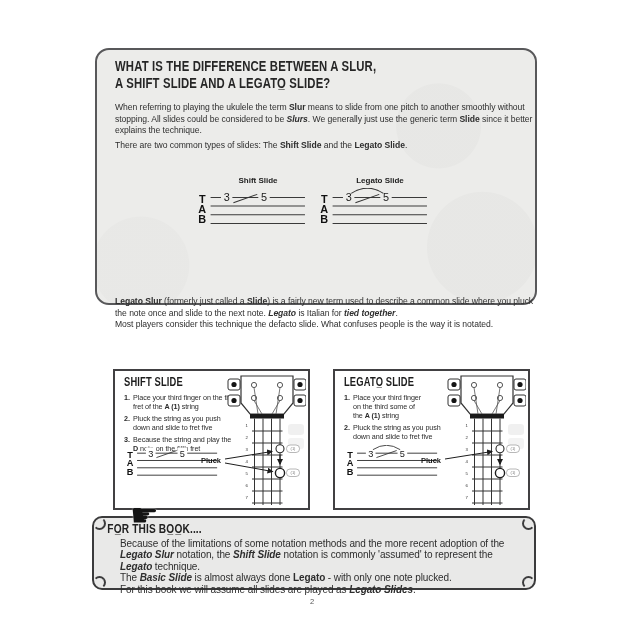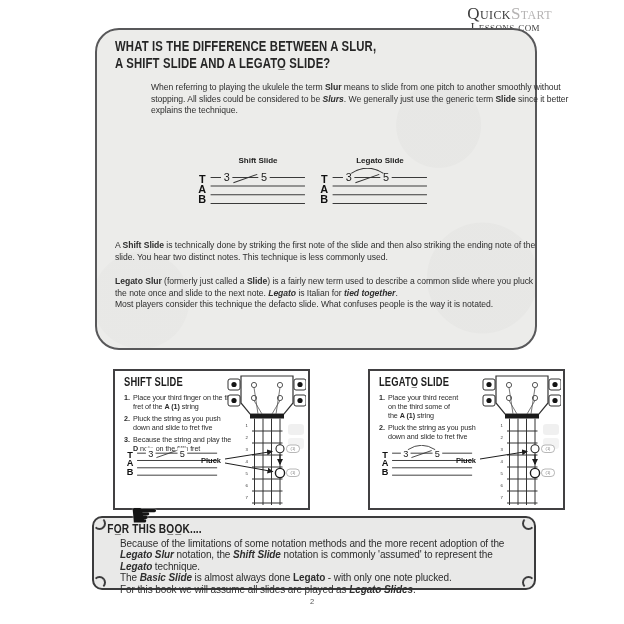--- a/index.html
+++ b/index.html
@@ -16,40 +16,40 @@
   
   .logo { position:absolute; left:432px; top:5px; width:120px; text-align:right;
           font-family:"Liberation Serif", serif; font-variant:small-caps; line-height:1; }
   .logo .l1 { font-size:17px; letter-spacing:.4px; }
   .logo .dark { color:#3c3c3c; }
   .logo .lite { color:#b5b3b3; }
   .logo .l2 { font-size:13px; color:#3c3c3c; margin-top:-2px; padding-right:12px; letter-spacing:.4px; }
 
   
   .main-box {
-    position:absolute; left:95px; top:28px; width:442px; height:322px;
-    background:#ececea; border:2px solid #58585a; border-radius:24px;
+    position:absolute; left:95px; top:48px; width:442px; height:257px;
+    background:#ececea; border:2px solid #58585a; border-radius:14px;
     background-image:
       radial-gradient(circle at 78% 30%, rgba(0,0,0,0.02) 0 42px, transparent 43px),
       radial-gradient(circle at 88% 78%, rgba(0,0,0,0.018) 0 55px, transparent 56px),
       radial-gradient(circle at 10% 85%, rgba(0,0,0,0.015) 0 48px, transparent 49px);
   }
   .main-box h1 { position:absolute; left:18px; top:8px; font-size:14.5px; line-height:17px; color:#262626; font-weight:bold; }
   .para { position:absolute; left:18px; width:422px; font-size:8.6px; line-height:11.6px; color:#2e2e2e; letter-spacing:-0.05px; }
-  .p1 { top:52px;margin-left:36px; } .p2 { top:90px; } .p3 { top:210px; } .p4 { top:246px; }
+  .p1 { top:52px; } .p2 { top:90px; } .p3 { top:210px; } .p4 { top:246px; }
 
   .tab-fig { position:absolute; width:116px; }
   .tab-fig .cap { display:block; text-align:center; font-size:8px; font-weight:bold; padding-left:12px; color:#222; }
   .tab-fig svg { display:block; margin-top:3px; }
   .tf-left { left:97px; top:126px; }
   .tf-right { left:219px; top:126px; }
 
   
   .instr-box { position:absolute; top:369px; width:197px; height:141px; background:#fff; border:2px solid #414042; }
-  .ib-left { left:113px; } .ib-right { left:333px;margin-left:35px; }
+  .ib-left { left:113px; } .ib-right { left:333px; }
   .instr-box h2 { position:absolute; left:9px; top:4px; font-size:12px; color:#1d1d1d; }
   .steps { position:absolute; left:9px; top:22px; width:114px; }
   .step { display:flex; font-size:7.2px; line-height:9px; margin-bottom:3px; letter-spacing:-0.08px; color:#2b2b2b; }
   .step .num { font-weight:bold; width:9px; flex:none; }
   .small-tab { position:absolute; left:8px; top:74px; }
   .fret-svg { position:absolute; left:85px; top:3px; }
 
   
   .book-box { position:absolute; left:92px; top:516px; width:444px; height:74px;
               background:#e9e9e8; border:2.5px solid #3b3b3c; border-radius:10px; }
@@ -65,31 +65,28 @@
 
   .page-num { position:absolute; left:0; right:0; top:597px; text-align:center; font-size:7.5px; color:#555; }
 
   svg text { font-family:"Liberation Sans", sans-serif; }
 </style>
 </head>
 <body>
 
 <div class="page">
 
-  <div class="logo">
-    <div class="l1"><span class="dark">Quick</span><span class="lite">Start</span></div>
-    <div class="l2">Lessons.com</div>
-  </div>
 
   <section class="main-box">
     <h1>
       <span class="cond">WHAT IS THE DIFFERENCE BETWEEN A SLUR,</span><br>
       <span class="cond">A SHIFT SLIDE AND A LEGATO̲ SLIDE?</span>
     </h1>
     <div class="para p1"><span>When referring to playing the ukulele the term </span><span class="b">Slur</span><span> means to slide from one pitch to another smoothly without stopping. All slides could be considered to be </span><span class="b i">Slurs</span><span>. We generally just use the generic term </span><span class="b">Slide</span><span> since it better explains the technique.</span></div>
+    <div class="para p2"><span>There are two common types of slides: The </span><span class="b">Shift Slide</span><span> and the </span><span class="b">Legato Slide</span><span>.</span></div>
 
     <figure class="tab-fig tf-left">
       <figcaption class="cap">Shift Slide</figcaption>
       <svg width="112" height="48" viewBox="0 0 108 46">
         <line x1="16" y1="9" x2="107" y2="9" stroke="#3a3a3a" stroke-width="1"></line>
         <line x1="16" y1="17.3" x2="107" y2="17.3" stroke="#3a3a3a" stroke-width="1"></line>
         <line x1="16" y1="25.6" x2="107" y2="25.6" stroke="#3a3a3a" stroke-width="1"></line>
         <line x1="16" y1="34" x2="107" y2="34" stroke="#3a3a3a" stroke-width="1"></line>
         <text x="8" y="14.5" font-size="10.5" font-weight="bold" text-anchor="middle" fill="#111">T</text>
         <text x="8" y="24" font-size="10.5" font-weight="bold" text-anchor="middle" fill="#111">A</text>
@@ -114,21 +111,20 @@
         <text x="8" y="33.5" font-size="10.5" font-weight="bold" text-anchor="middle" fill="#111">B</text>
         <rect x="26" y="2.5" width="11" height="12" fill="#ececea"></rect>
         <rect x="62" y="2.5" width="11" height="12" fill="#ececea"></rect>
         <line x1="38" y1="14" x2="61" y2="6" stroke="#333" stroke-width="1"></line>
         <path d="M34,5 Q49.5,-5 65,5" fill="none" stroke="#333" stroke-width="1"></path>
         <text x="31.5" y="12.8" font-size="10.5" text-anchor="middle" fill="#1a1a1a">3</text>
         <text x="67.5" y="12.8" font-size="10.5" text-anchor="middle" fill="#1a1a1a">5</text>
       </svg>
     </figure>
 
-    <div class="para p3"><span>A </span><span class="b">Shift Slide</span><span> is technically done by striking the first note of the slide and then also striking the ending note of the slide.  You hear two distinct notes.  This technique is less commonly used.</span></div>
     <div class="para p4"><span class="b">Legato Slur</span><span> (formerly just called a </span><span class="b">Slide</span><span>) is a fairly new term used to describe a common slide where you pluck the note once and slide to the next note. </span><span class="b i">Legato</span><span> is Italian for </span><span class="b i">tied together</span><span>.</span><br><span>Most players consider this technique the defacto slide.  What confuses people is the way it is notated.</span></div>
   </section>
 
   <section class="instr-box ib-left">
     <h2><span class="cond">SHIFT SLIDE</span></h2>
     <div class="steps">
       <div class="step">
           <span class="num">1.</span>
           <span><span>Place your third finger on the third fret of the </span><span class="b">A (1)</span><span> string</span></span>
         </div>
@@ -219,21 +215,21 @@
       <line x1="-3" y1="85" x2="44" y2="77.5" stroke="#1d1d1d" stroke-width="1" marker-end="url(#ah1)"></line>
       <line x1="-3" y1="89" x2="44.5" y2="97.5" stroke="#1d1d1d" stroke-width="1" marker-end="url(#ah1)"></line>
     </svg>
   </section>
 
   <section class="instr-box ib-right">
     <h2><span class="cond">LEGATO̲ SLIDE</span></h2>
     <div class="steps">
       <div class="step">
           <span class="num">1.</span>
-          <span><span>Place your third recent</span><br><span>on the third some of</span><br><span>the </span><span class="b">A (1)</span><span> string</span></span>
+          <span><span>Place your third finger</span><br><span>on the third some of</span><br><span>the </span><span class="b">A (1)</span><span> string</span></span>
         </div>
       <div class="step">
           <span class="num">2.</span>
           <span><span>Pluck the string as you push down and slide to fret five</span></span>
         </div>
     </div>
     <svg class="small-tab" width="95" height="41" viewBox="0 0 108 46">
       <line x1="16" y1="9" x2="107" y2="9" stroke="#3a3a3a" stroke-width="1.1"></line>
       <line x1="16" y1="17.3" x2="107" y2="17.3" stroke="#3a3a3a" stroke-width="1.1"></line>
       <line x1="16" y1="25.6" x2="107" y2="25.6" stroke="#3a3a3a" stroke-width="1.1"></line>

